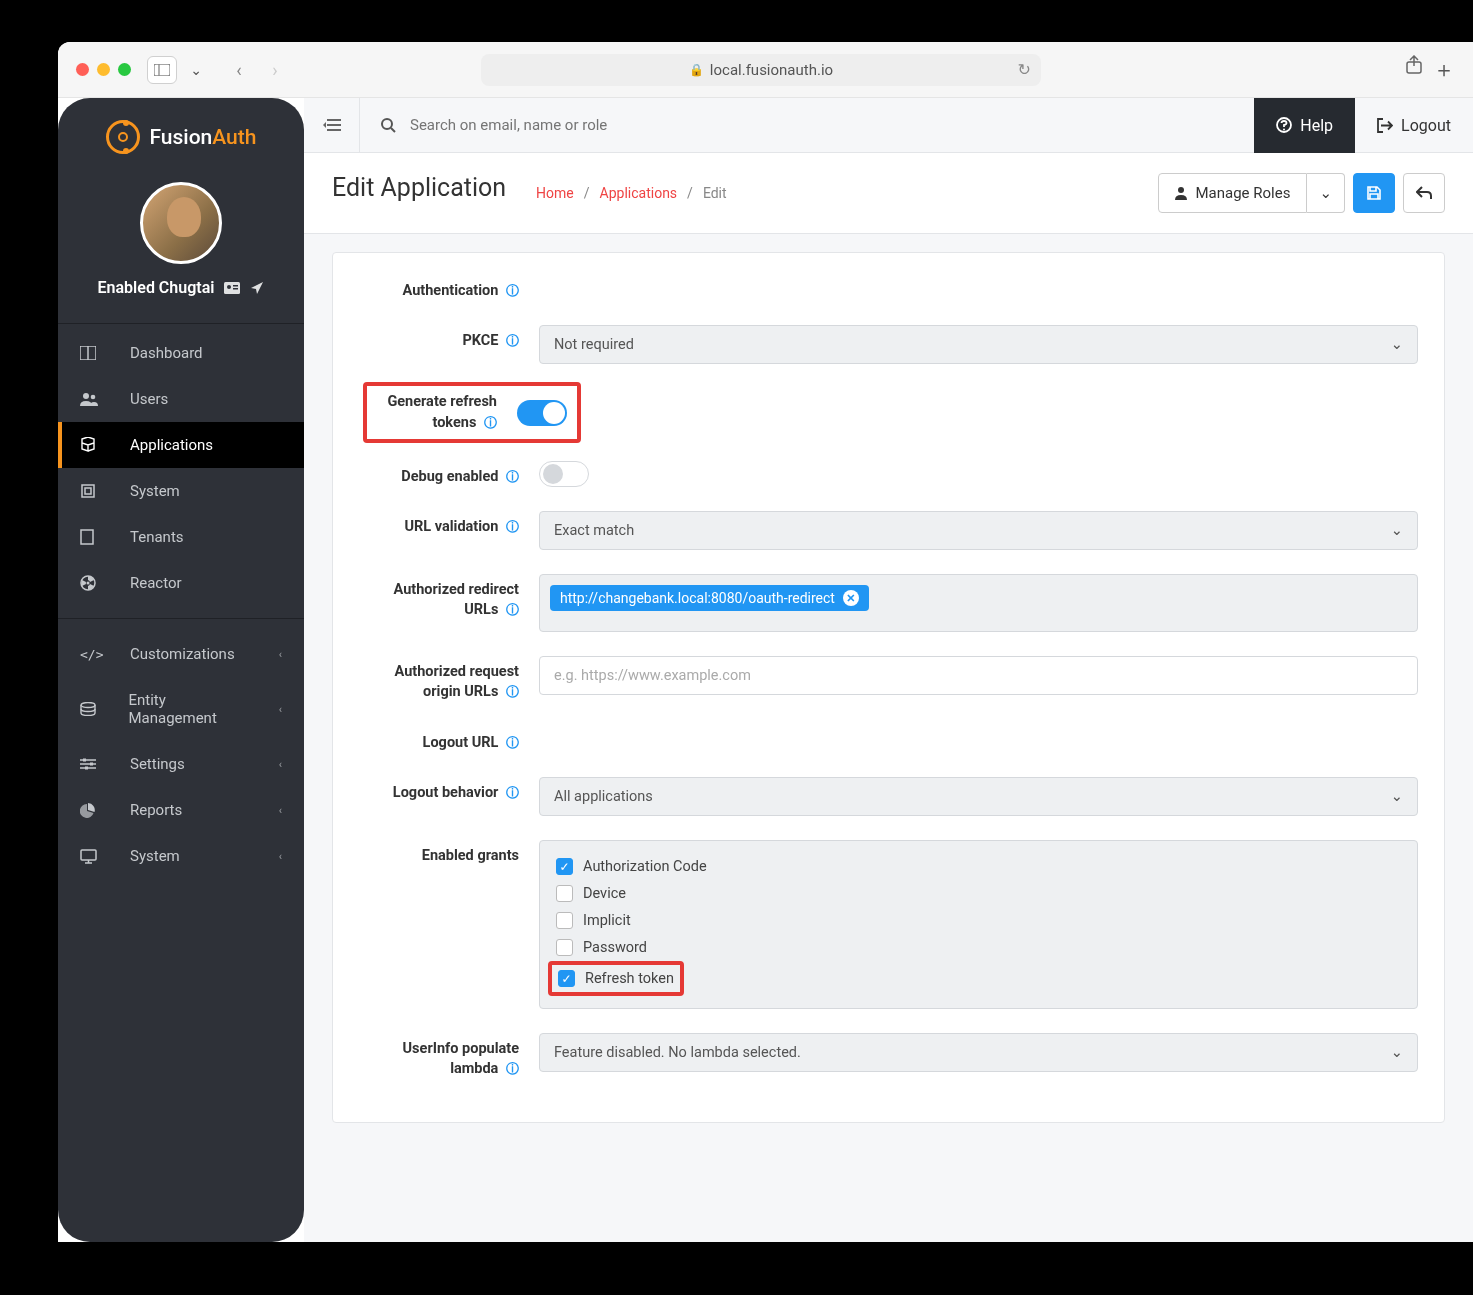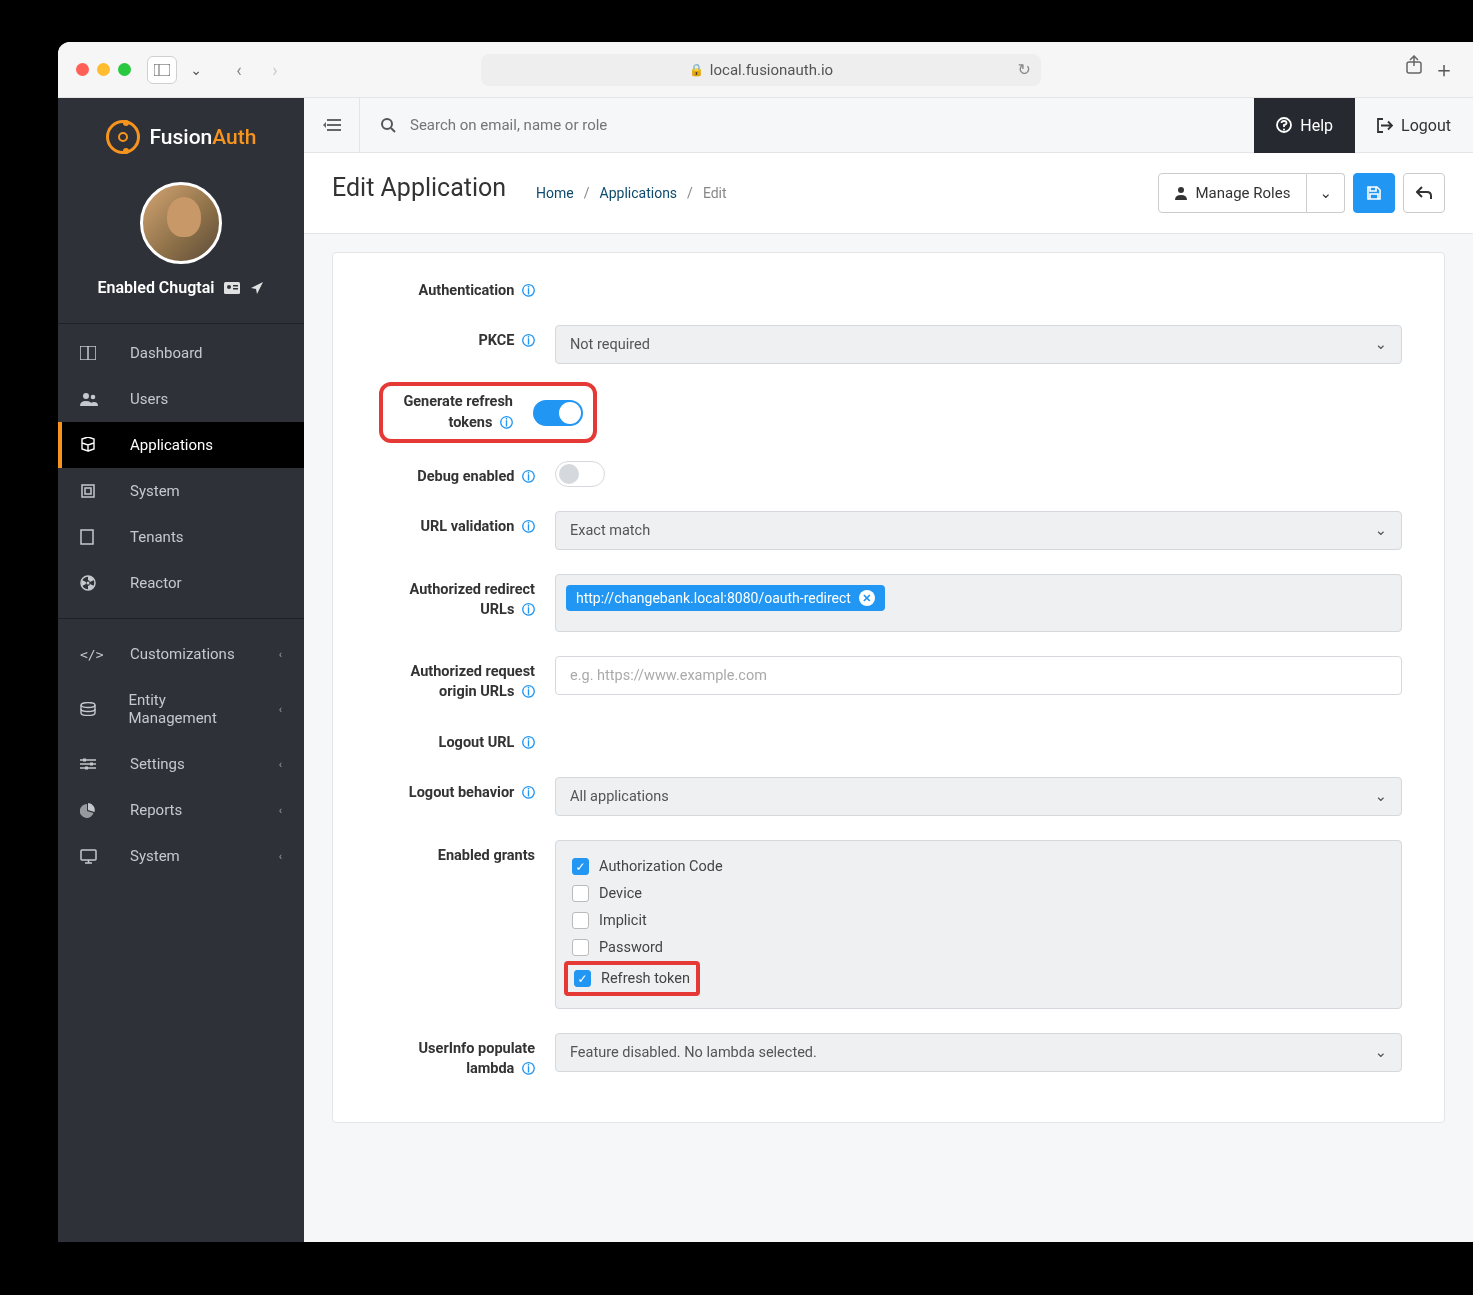--- a/index.html
+++ b/index.html
@@ -10,21 +10,21 @@
 .dot { width:13px; height:13px; border-radius:50%; }
 .dot.r{background:#ff5f57;} .dot.y{background:#febc2e;} .dot.g{background:#28c840;}
 .tb-btn { width:30px; height:28px; border:1px solid #d0d0d0; border-radius:6px; display:flex; align-items:center; justify-content:center; background:#fff; color:#555; font-size:14px; margin-right:4px; }
 .tb-nav { margin:0 8px; display:flex; gap:4px; }
 .nav-arrow { width:32px; height:28px; display:flex; align-items:center; justify-content:center; color:#888; font-size:18px; }
 .urlbar { flex:1; max-width:560px; margin:0 auto; height:32px; background:#eee; border-radius:8px; display:flex; align-items:center; justify-content:center; gap:6px; color:#555; font-size:15px; position:relative; }
 .urlbar .lock{font-size:12px;}
 .urlbar .refresh{position:absolute; right:10px; color:#888; font-size:16px;}
 .tb-right { margin-left:auto; display:flex; gap:10px; color:#555; font-size:18px; }
 .app { display:flex; height:calc(100% - 56px); }
-.sidebar { width:246px; background:#2e3138; color:#c5c8cc; display:flex; flex-direction:column; }
+.sidebar { width:246px; background:#2e3138; color:#c5c8cc; display:flex; flex-direction:column;border-radius:32px; }
 .logo { display:flex; align-items:center; justify-content:center; gap:10px; padding:22px 0 18px; }
 .logo-mark { width:34px; height:34px; position:relative; }
 .logo-ring{position:absolute;inset:0;border:3px solid #f7941e;border-radius:50%;}
 .logo-ring::before,.logo-ring::after{content:"";position:absolute;width:6px;height:6px;background:#f7941e;border-radius:50%;}
 .logo-ring::before{top:-3px;left:14px;} .logo-ring::after{bottom:-3px;left:14px;}
 .logo-dot{position:absolute;left:12px;top:12px;width:10px;height:10px;border:2px solid #f7941e;border-radius:50%;}
 .logo-text { font-size:21px; font-weight:500; color:#fff; }
 .logo-text .orange{color:#f7941e;}
 .profile { display:flex; flex-direction:column; align-items:center; padding:10px 0 26px; border-bottom:1px solid #1f2126; }
 .avatar { width:82px; height:82px; border-radius:50%; border:3px solid #fff; background:linear-gradient(135deg,#d4a574 0%,#8b6f47 60%,#5c4a3a 100%); margin-bottom:14px; position:relative; overflow:hidden; }
@@ -41,40 +41,40 @@
 .main { flex:1; background:#f6f7f9; display:flex; flex-direction:column; overflow:hidden; }
 .topbar { height:55px; background:#f6f7f9; border-bottom:1px solid #e3e5e8; display:flex; align-items:center; }
 .menu-toggle{width:56px;height:55px;display:flex;align-items:center;justify-content:center;border-right:1px solid #e3e5e8;color:#666;font-size:17px;}
 .search { flex:1; display:flex; align-items:center; padding:0 20px; gap:14px; color:#999; }
 .search input{border:none;background:transparent;font-size:15px;flex:1;outline:none;color:#333;}
 .help-btn{background:#262a30;color:#fff;height:55px;padding:0 22px;display:flex;align-items:center;gap:8px;font-size:16px;}
 .logout-btn{height:55px;padding:0 22px;display:flex;align-items:center;gap:8px;font-size:16px;color:#333;}
 .pagehdr { background:#fff; padding:20px 28px; display:flex; gap:30px; border-bottom:1px solid #e3e5e8; }
 .pagehdr h1{font-size:25px;font-weight:400;color:#333;}
 .breadcrumb{color:#888;font-size:14px;display:flex;gap:10px;align-items:center;}
-.breadcrumb a{color:#0c4a6e;}
+.breadcrumb a{color:#ef4444;}
 .hdr-actions{margin-left:auto;display:flex;gap:8px;}
 .btn{border:1px solid #ccc;background:#fff;padding:10px 16px;border-radius:4px;font-size:15px;display:flex;align-items:center;gap:8px;color:#333;cursor:pointer;}
 .btn.icon{padding:10px 12px;}
 .btn.primary{background:#2196f3;border-color:#2196f3;color:#fff;}
 .btn.dd{padding:10px 12px;}
 .content { flex:1; overflow-y:auto; padding:18px 28px; }
-.panel { background:#fff; border:1px solid #e3e5e8; border-radius:4px; padding:10px 16px 30px; }
+.panel { background:#fff; border:1px solid #e3e5e8; border-radius:4px; padding:10px 0 30px; }
 .row { display:flex; align-items:flex-start; padding:12px 26px; gap:20px; }
 .row .label { width:160px; text-align:right; font-weight:700; font-size:14.5px; color:#333; padding-top:6px; line-height:1.4; }
 .row .label .info{color:#2196f3;font-size:13px;margin-left:4px;cursor:pointer;}
 .row .control { flex:1; }
 .select-fake,.input-fake{width:100%;border:1px solid #d5d8dc;background:#eef0f2;border-radius:4px;padding:10px 14px;font-size:14.5px;color:#555;display:flex;align-items:center;justify-content:space-between;}
 .input-fake{background:#fff;color:#333;}
 .input-fake.ph{color:#aaa;}
 .toggle{width:50px;height:26px;border-radius:13px;background:#d5d8dc;position:relative;cursor:pointer;}
 .toggle .knob{position:absolute;width:22px;height:22px;background:#fff;border-radius:50%;top:2px;left:2px;transition:.2s;}
 .toggle.on{background:#2196f3;} .toggle.on .knob{left:26px;}
 .toggle.invert{background:#fff;border:1px solid #d5d8dc;} .toggle.invert .knob{background:#d5d8dc;left:3px;top:2px;width:20px;height:20px;}
-.highlight{border:4px solid #e53935;border-radius:12px;padding:6px 10px;display:inline-flex;align-items:center;gap:20px;}
+.highlight{border:4px solid #e53935;border-radius:4px;padding:6px 10px;display:inline-flex;align-items:center;gap:20px;}
 .highlight .label{width:auto;padding-top:0;}
 .tags{background:#eef0f2;border:1px solid #d5d8dc;border-radius:4px;padding:10px;min-height:58px;}
 .tag{display:inline-flex;align-items:center;gap:8px;background:#2196f3;color:#fff;padding:5px 10px;border-radius:4px;font-size:14px;}
 .tag .x{width:16px;height:16px;background:#fff;color:#2196f3;border-radius:50%;display:flex;align-items:center;justify-content:center;font-size:11px;font-weight:bold;}
 .checklist{background:#eef0f2;border:1px solid #d5d8dc;border-radius:4px;padding:12px 16px;}
 .check-item{display:flex;align-items:center;gap:10px;padding:5px 0;font-size:14.5px;color:#444;}
 .chk{width:17px;height:17px;border:1.5px solid #bbb;border-radius:3px;background:#fff;display:flex;align-items:center;justify-content:center;font-size:12px;color:#fff;}
 .chk.on{background:#2196f3;border-color:#2196f3;}
 .check-hl{border:4px solid #e53935;border-radius:4px;display:inline-flex;padding:3px 6px;margin-left:-8px;}
 svg{display:block;}

